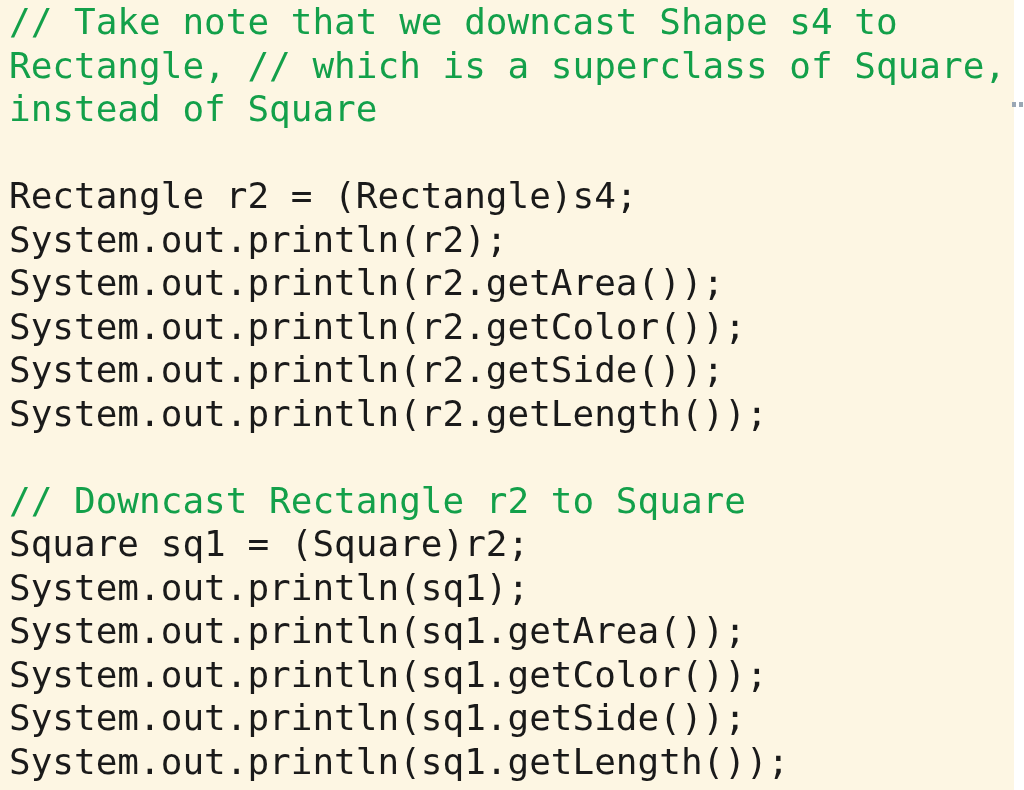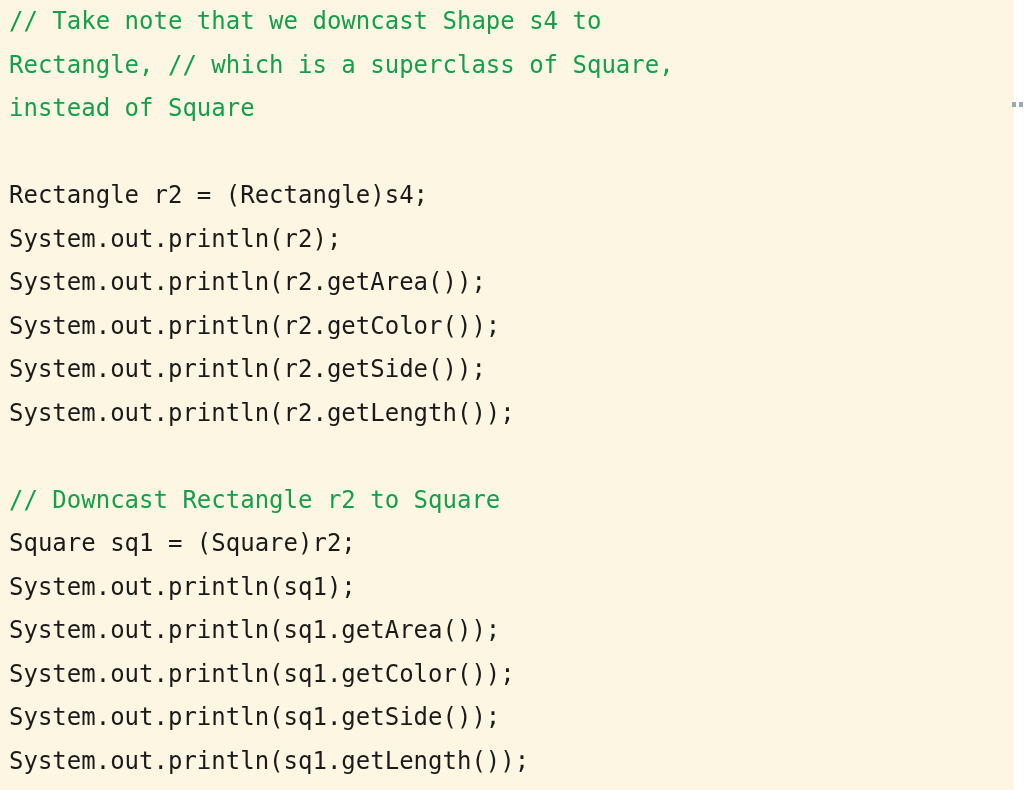--- a/index.html
+++ b/index.html
@@ -35,21 +35,21 @@
     overflow: hidden;
   }
 
   #code-lines {
     position: absolute;
     left: 9px;
     top: 0;
     right: 0;
     margin: 0;
     font-family: "DejaVu Sans Mono", "Liberation Mono", monospace;
-    font-size: 24px;
+    font-size: 36px;
     line-height: 43.5px;
     letter-spacing: 0px;
     white-space: pre;
     color: #1a1a1a;
   }
 
   .code-line {
     display: block;
     height: 43.5px;
     white-space: pre;

